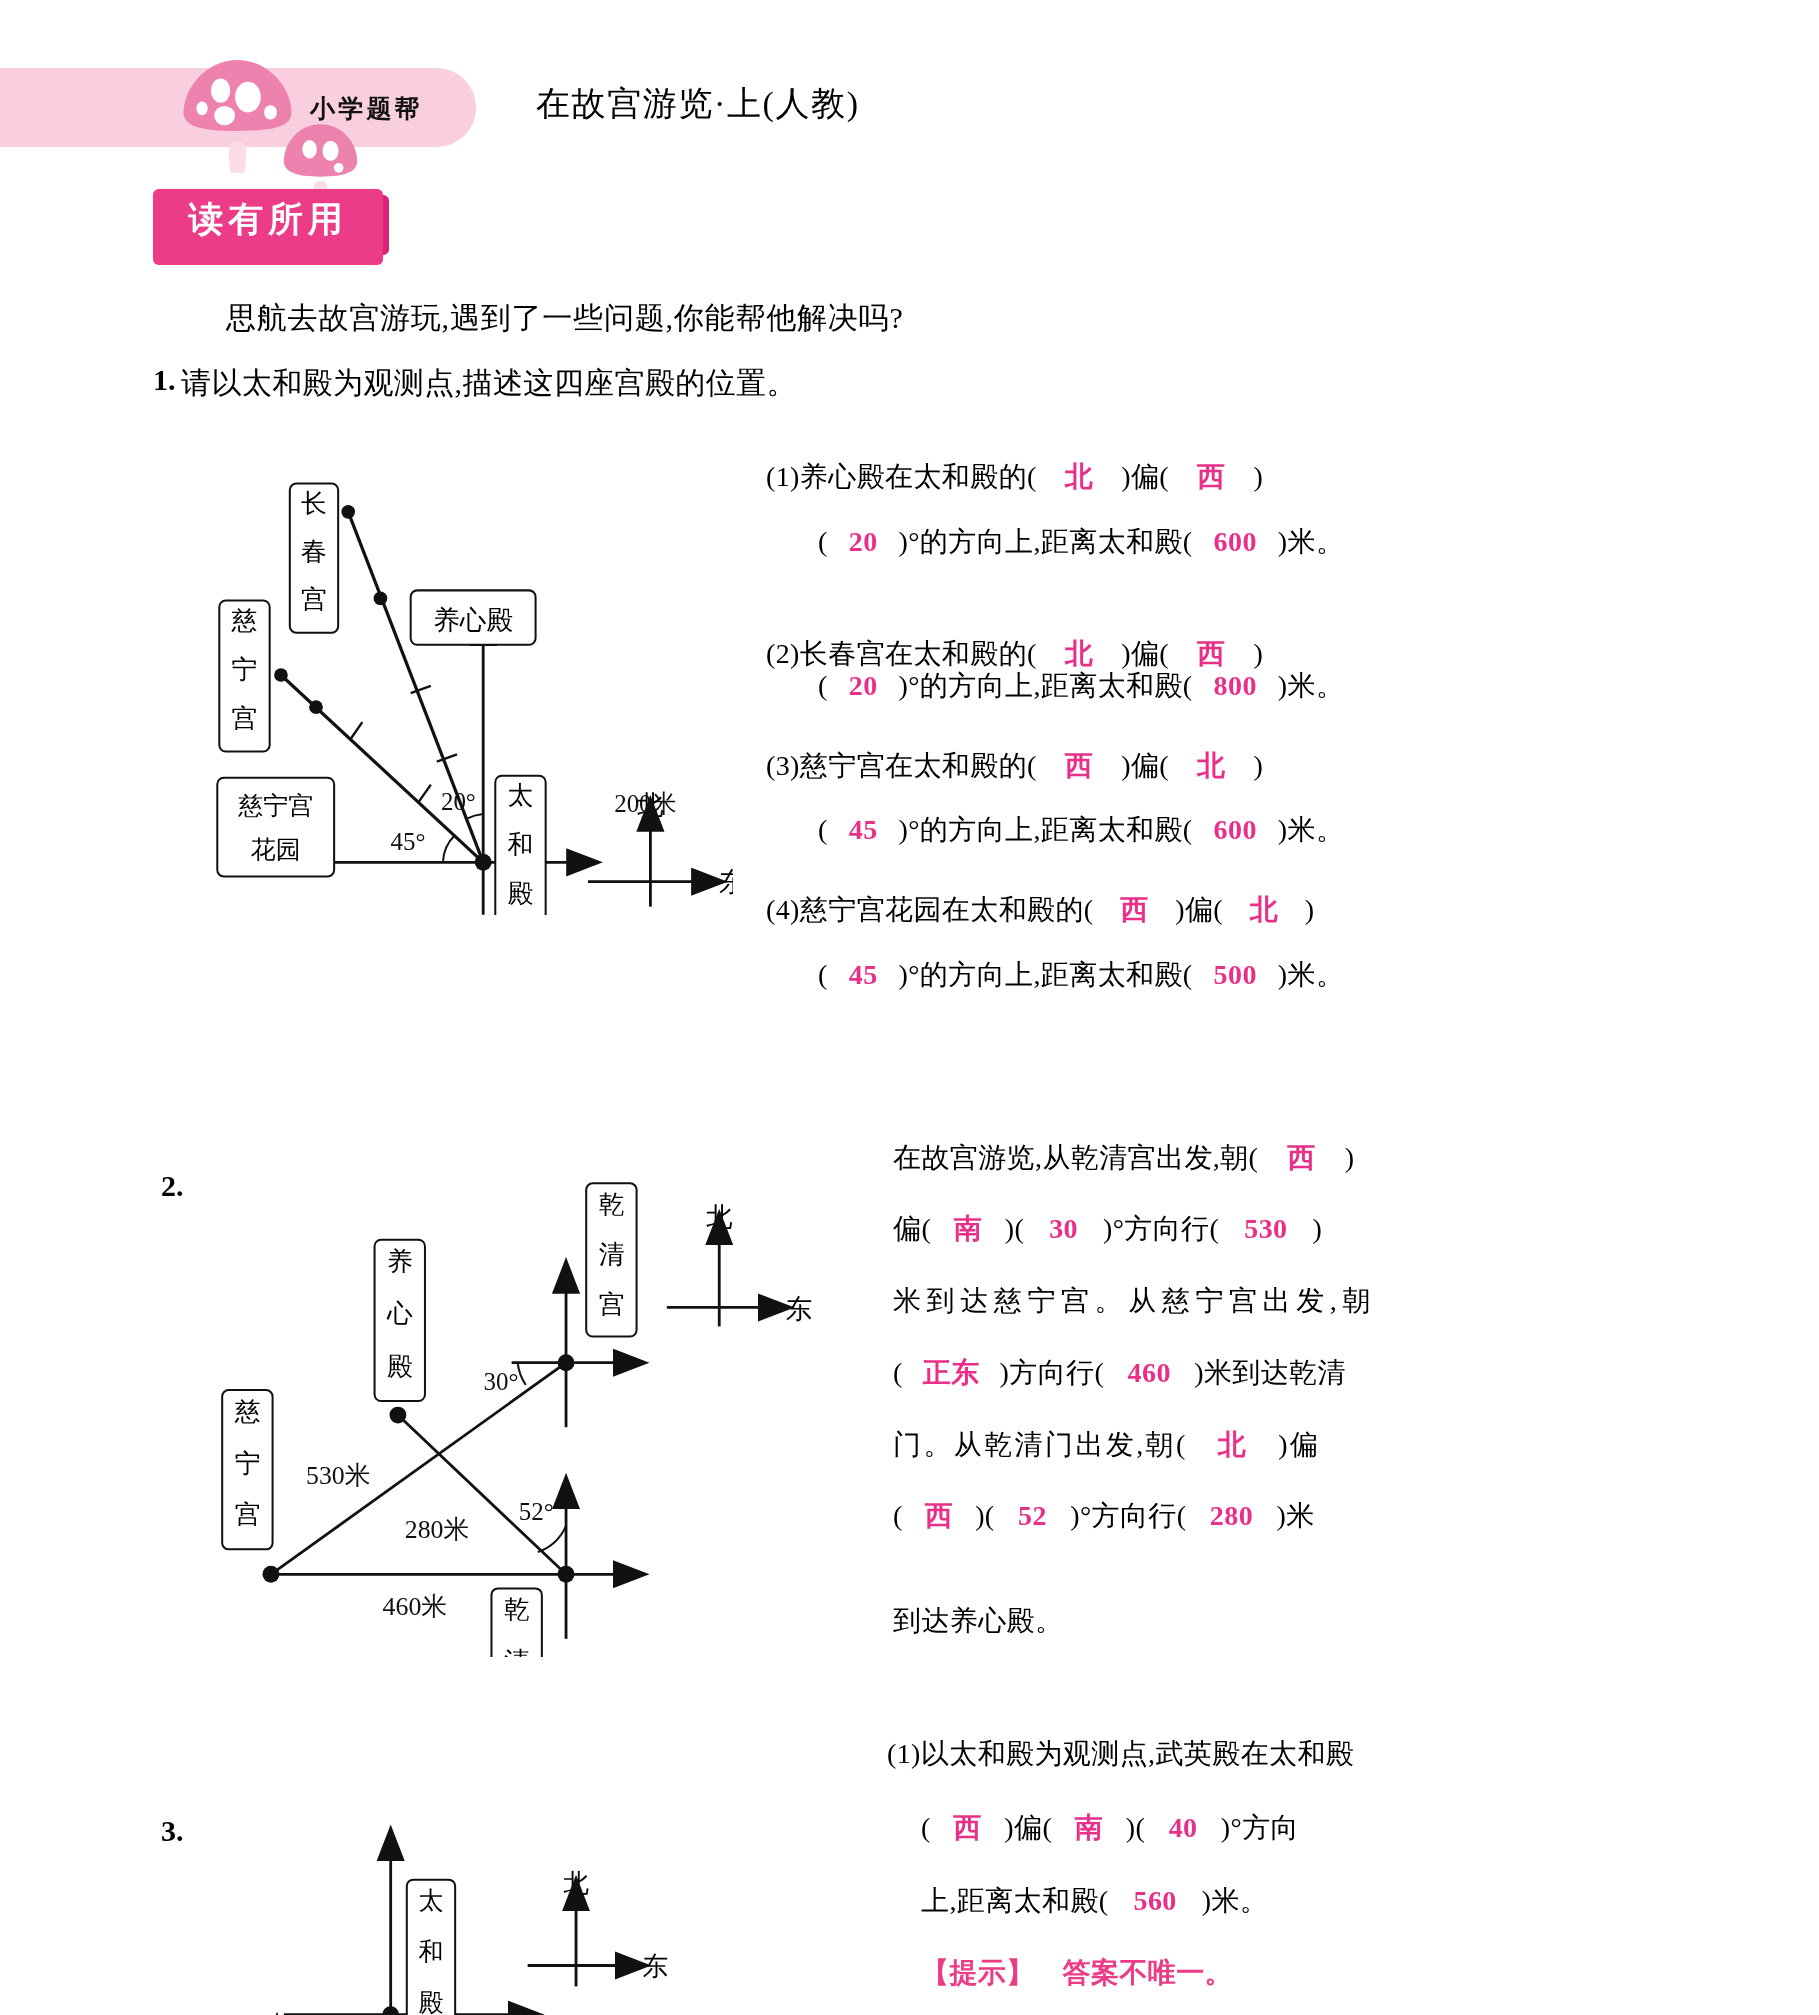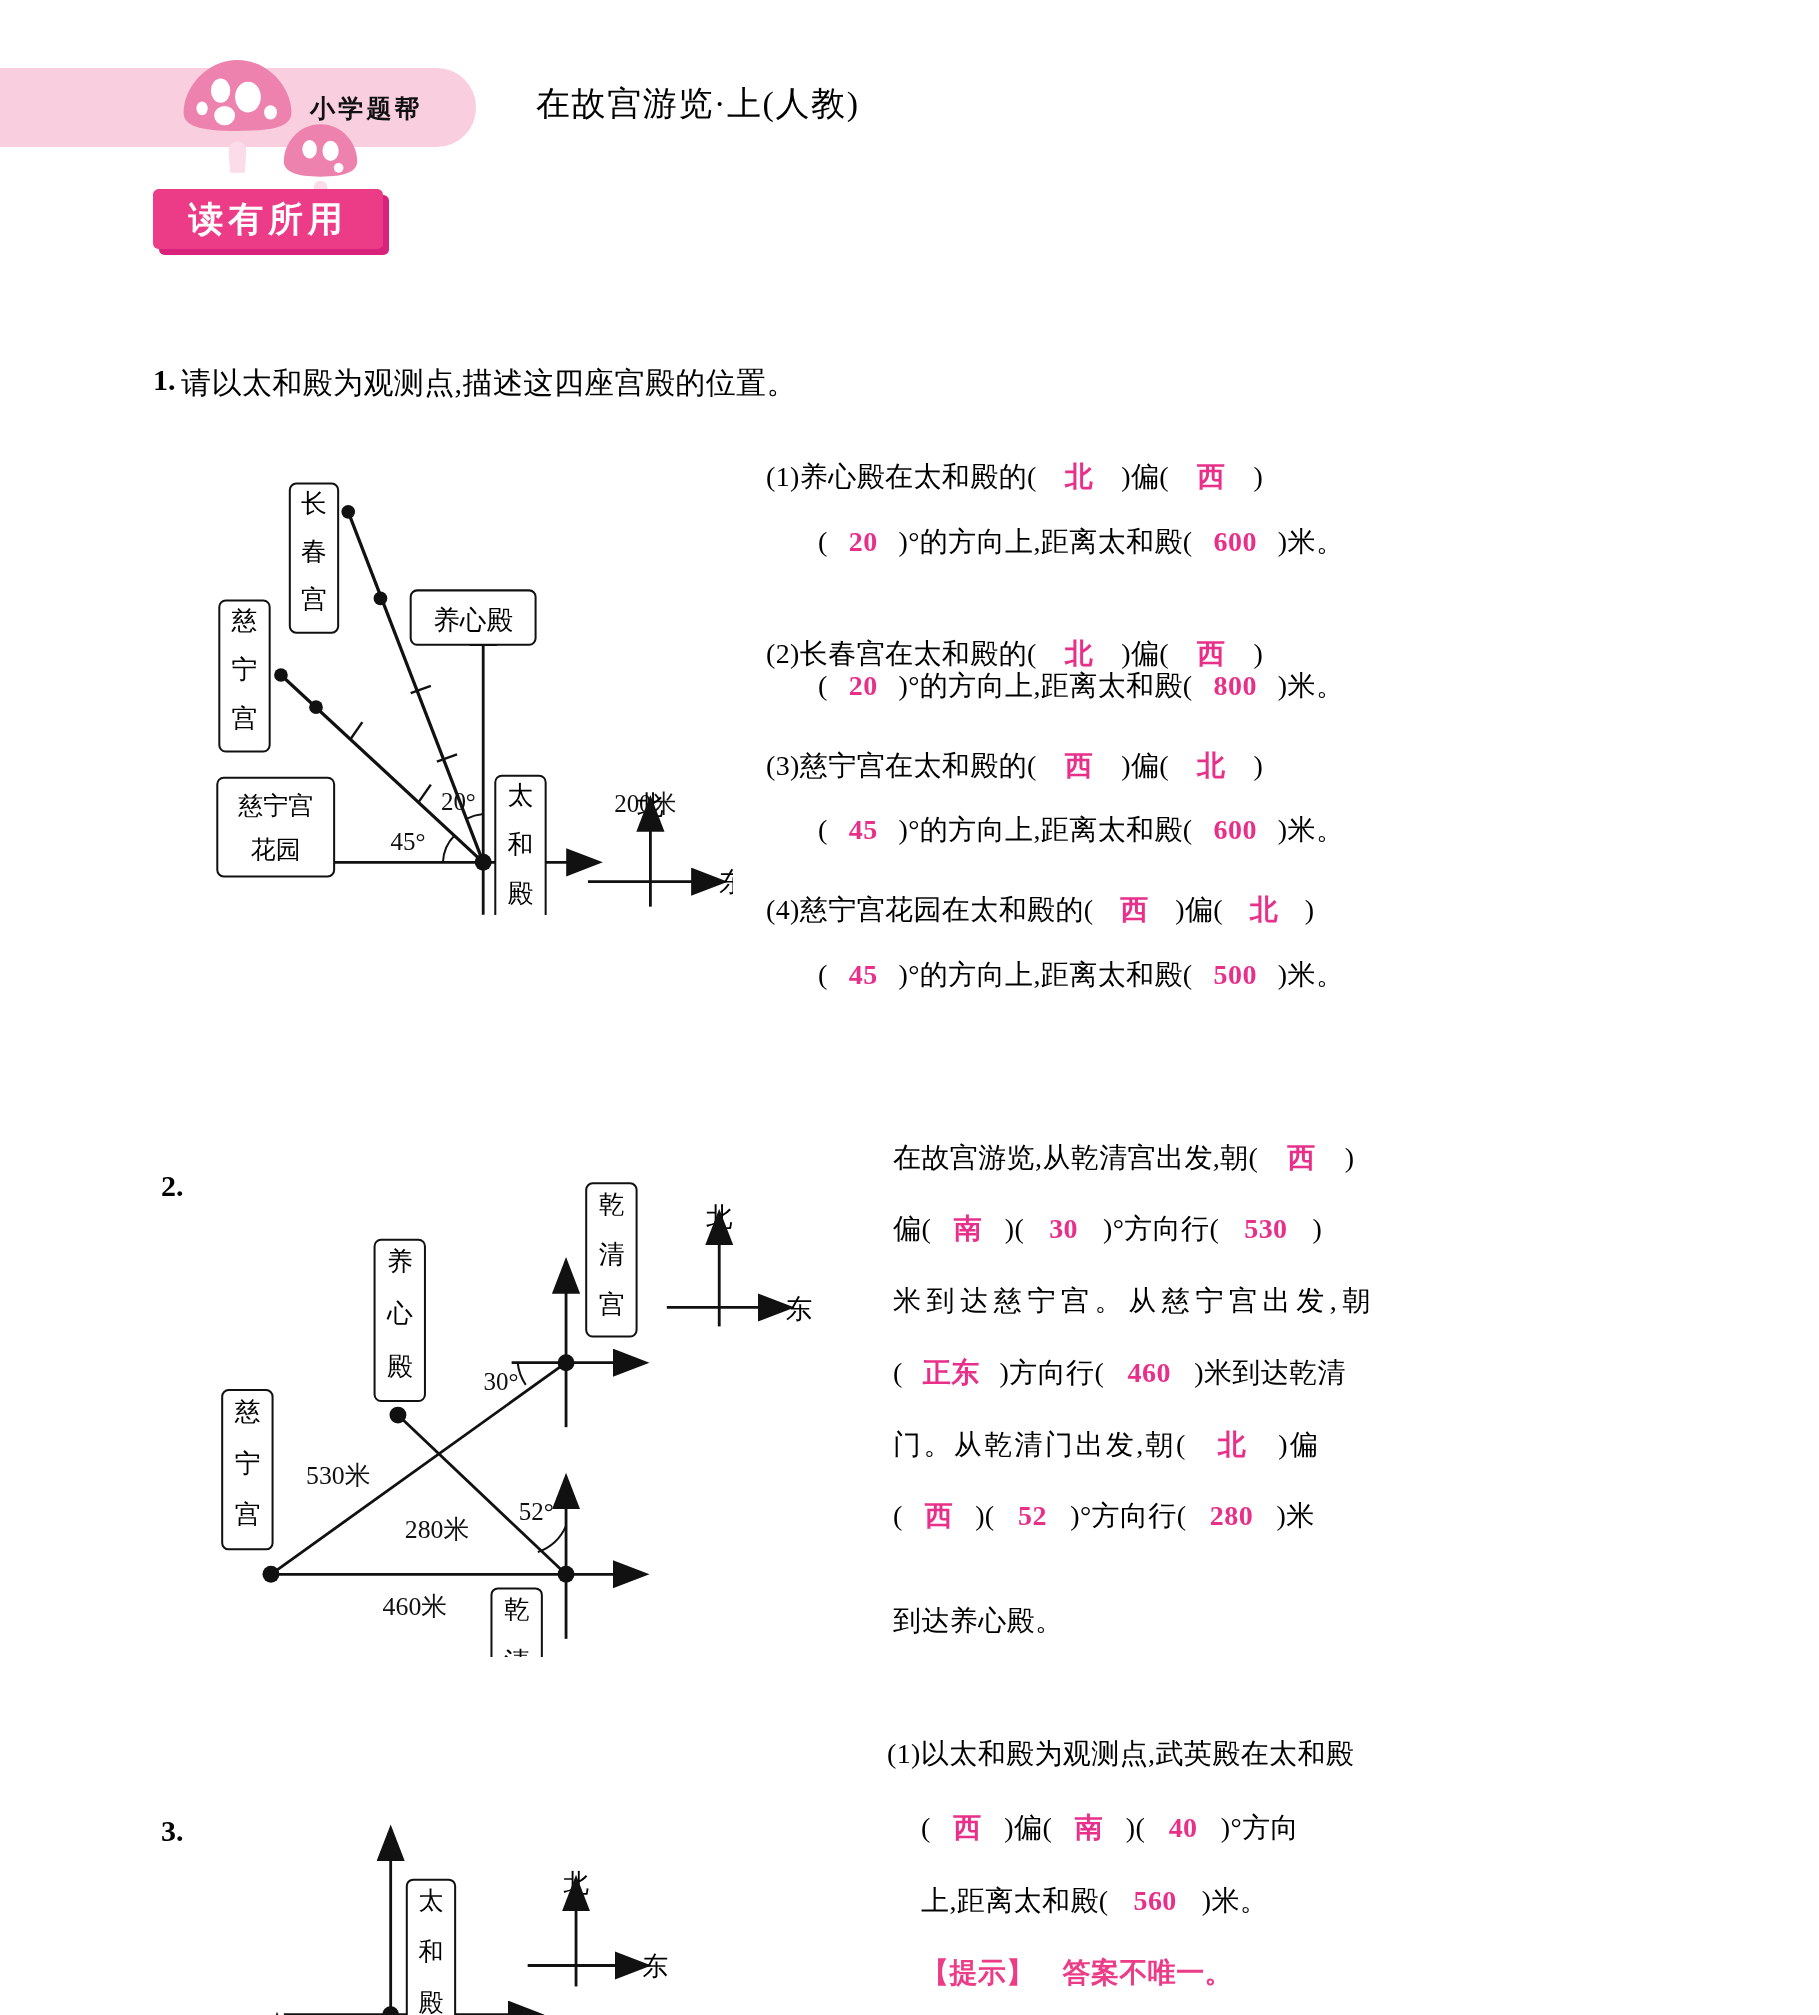--- a/index.html
+++ b/index.html
@@ -32,21 +32,21 @@
     font-family:"Liberation Serif","DejaVu Serif",serif;
   }
 
   
   .badge-wrap{position:absolute;left:153px;top:189px;}
   .badge-shadow{
     position:absolute;left:5.6px;top:5.6px;width:230px;height:60px;
     background:#d9237a;border-radius:5.6px;
   }
   .badge{
-    position:absolute;left:0;top:0;width:230px;height:60px;
+    position:absolute;left:0;top:0;width:230px;height:76px;
     background:#ec3b87;border-radius:5.6px;
     color:#fff;font-size:35px;font-weight:bold;letter-spacing:4.8px;
     text-align:center;line-height:60px;
     font-family:"DejaVu Sans","Liberation Sans",sans-serif;
   }
 
   
   .intro{
     position:absolute;left:226px;top:298px;
     font-size:30px;letter-spacing:0.8px;white-space:nowrap;
@@ -96,20 +96,21 @@
   </svg>
 
   <div class="brand-txt">小学题帮</div>
   <div class="book-title">在故宫游览·上(人教)</div>
 
   <div class="badge-wrap">
     <div class="badge-shadow"></div>
     <div class="badge">读有所用</div>
   </div>
 
+  <div class="intro">思航去故宫游玩,遇到了一些问题,你能帮他解决吗?</div>
 
   <div class="qnum" style="left:153px;top:363px;">1.</div>
   <div class="qtext" style="left:181px;top:363px;">请以太和殿为观测点,描述这四座宫殿的位置。</div>
 
   <svg class="dia" style="left:177px;top:439px;" width="556" height="476" viewBox="0 0 1380 1180">
     <defs>
       <marker id="ar" markerWidth="16" markerHeight="16" refX="2" refY="5" orient="auto">
         <path d="M0,0 L13,5 L0,10 z" fill="#111"></path>
       </marker>
     </defs>

